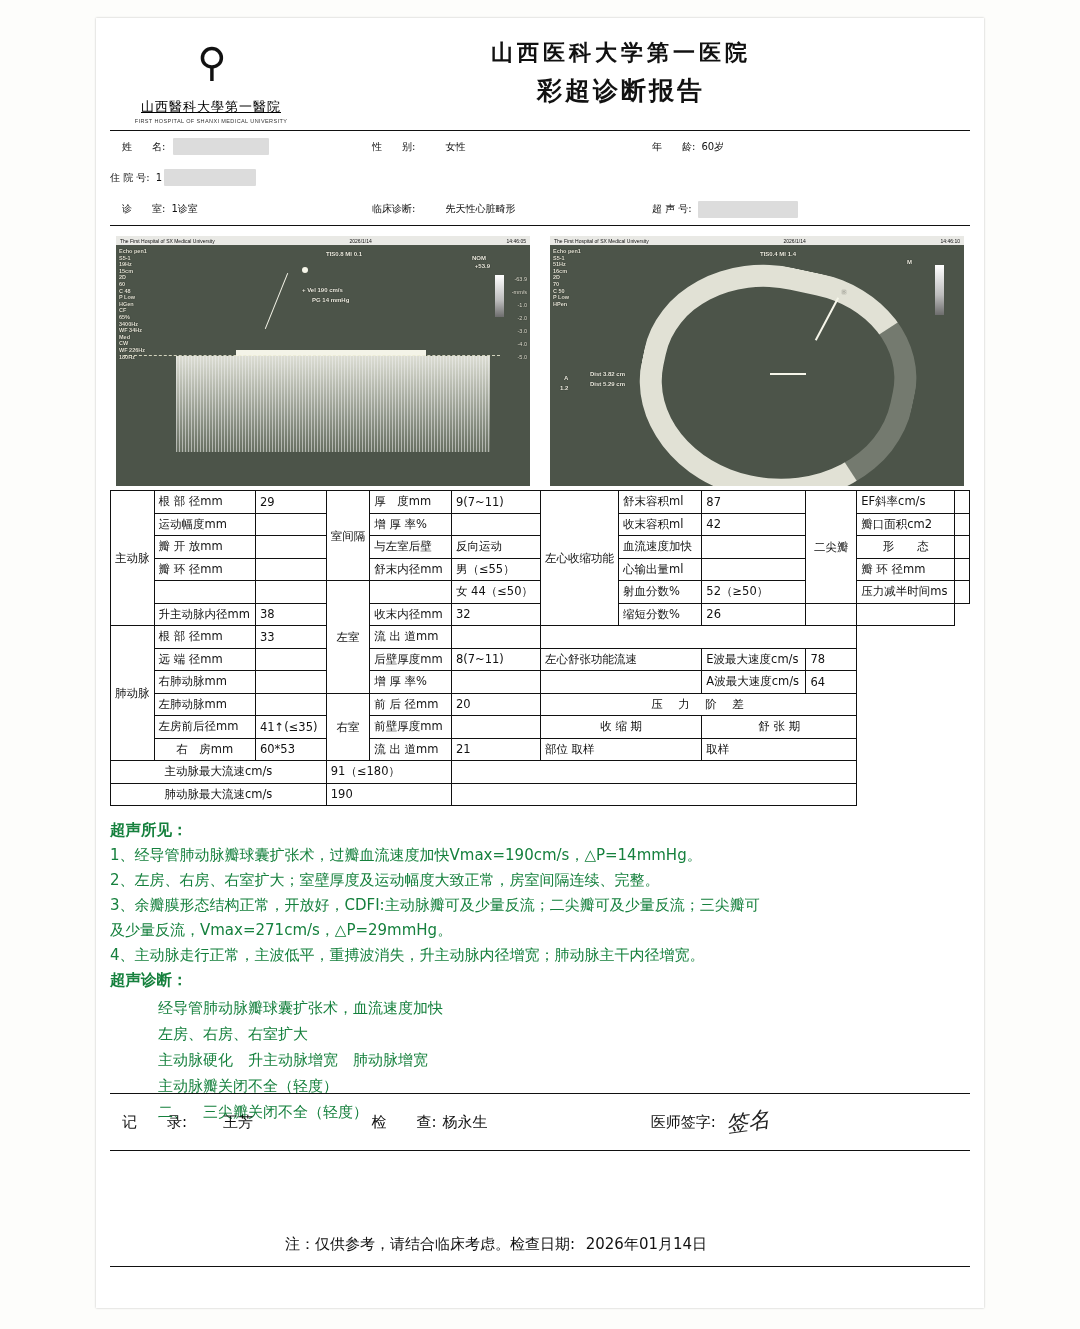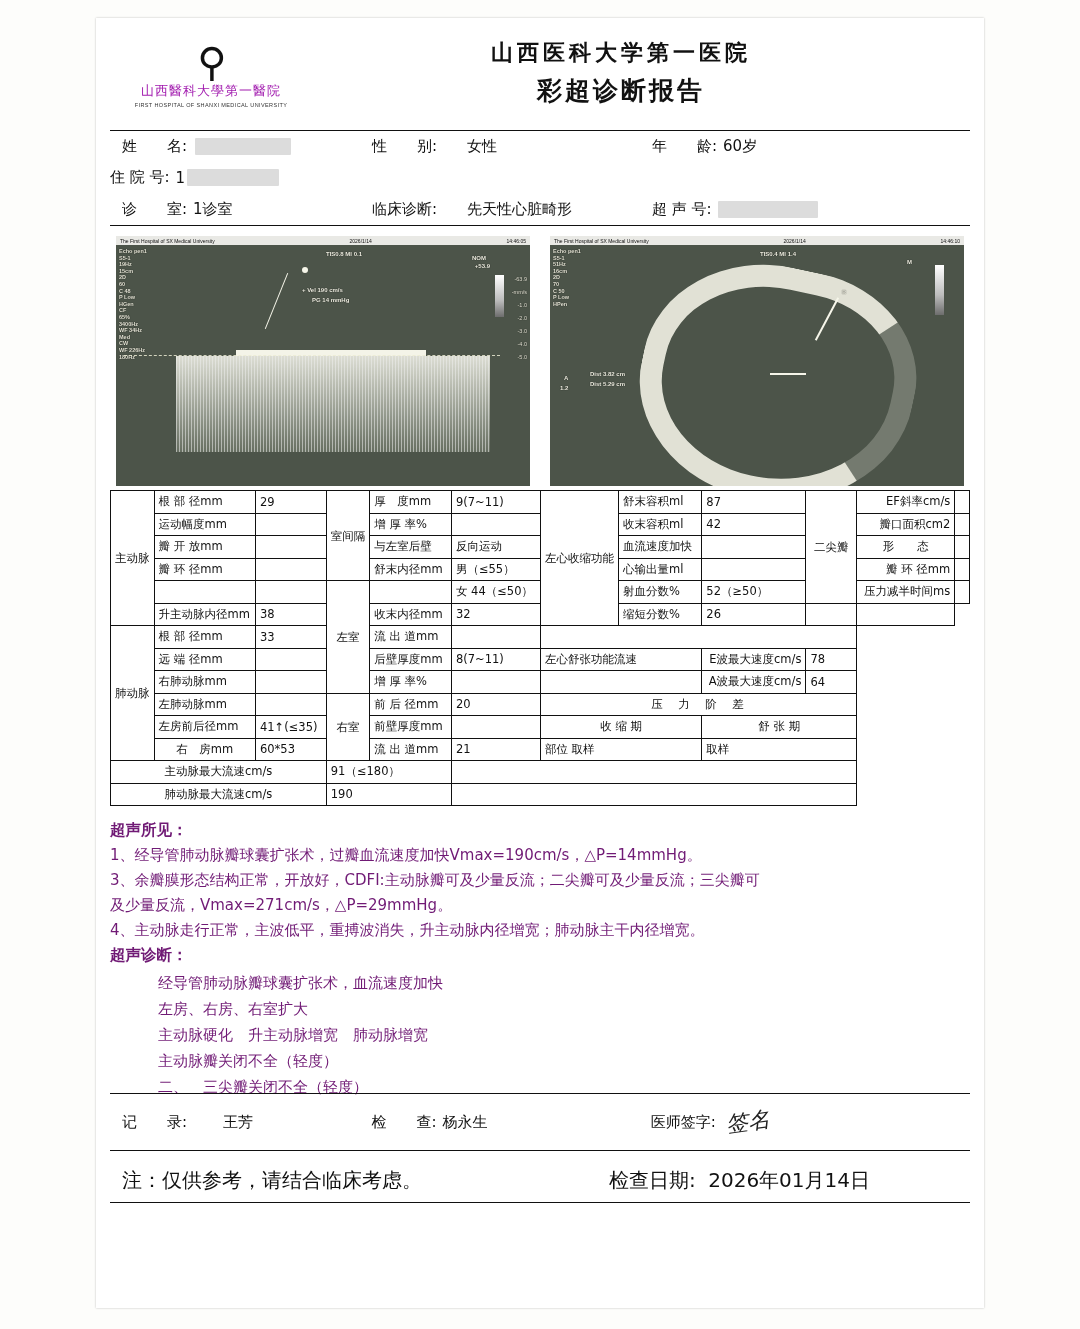--- a/index.html
+++ b/index.html
@@ -28,22 +28,23 @@
     height:94px;
   }
   .logo{
     position:absolute;left:20px;top:26px;width:190px;text-align:center;
   }
   .logo-mark{
     font-size:40px;line-height:36px;color:#111;letter-spacing:-2px;
   }
   .logo-cn{
     font-family:"DejaVu Sans", sans-serif;
-    font-size:13px;letter-spacing:1px;color:#a21caf;margin-top:2px;
+    font-size:13px;letter-spacing:1px;color:#000000;margin-top:18px;
     white-space:nowrap;
+    text-decoration:underline;
   }
   .logo-en{
     font-size:5.5px;letter-spacing:.4px;color:#333;margin-top:2px;
     white-space:nowrap;
   }
   .title-wrap{
     position:absolute;left:205px;top:20px;width:640px;text-align:center;
   }
   .title-main{
     font-size:22px;font-weight:bold;letter-spacing:4px;color:#111;
@@ -53,21 +54,21 @@
     font-size:25px;font-weight:bold;letter-spacing:3px;color:#111;margin-top:6px;
     font-family:"DejaVu Sans", sans-serif;
   }
   
   .info{
     position:absolute;left:14px;top:112px;width:860px;
     border-top:1.6px solid #111;border-bottom:1.6px solid #111;
     height:94px;
   }
   .info-row{
-    display:flex;height:31.3px;align-items:center;font-size:15px;
+    display:flex;height:31.3px;align-items:center;font-size:10px;
   }
   .info-cell{display:flex;align-items:center;height:100%;}
   .lbl{
     display:inline-block;letter-spacing:0;white-space:nowrap;
     font-family:"DejaVu Sans", sans-serif;
   }
   .val{
     margin-left:6px;white-space:nowrap;font-family:"DejaVu Sans", sans-serif;
   }
   .c1{width:250px;padding-left:12px;}
@@ -154,50 +155,50 @@
     width:22px;text-align:center;font-size:11.5px;line-height:12px;
     padding:0;
   }
   .vert span{display:block;}
   .lab{width:104px;}
   .num{width:108px;}
   .lab2{width:118px;}
   .num2{width:112px;}
   .lab3{width:132px;}
   .num3{width:78px;}
-  .lab4{width:120px;text-align:right;}
+  .lab4{width:120px;}
   .num4{width:66px;}
   .ctr{text-align:center;}
   .sp{letter-spacing:2px;}
   
   .findings{
     position:absolute;left:14px;top:800px;width:860px;
-    font-size:15px;line-height:25px;color:#701a75;
+    font-size:15px;line-height:25px;color:#15803d;
     font-family:"DejaVu Sans", sans-serif;
   }
   .sec-title{font-weight:bold;font-size:15.5px;}
   .findings p{margin:0;}
   .dx{margin-top:2px;}
   .dx p{margin:0 0 0 48px;line-height:26px;}
   
   .signrow{
     position:absolute;left:14px;top:1075px;width:860px;height:56px;
     border-top:1.6px solid #111;border-bottom:1.6px solid #111;
     display:flex;align-items:center;font-size:15px;
     font-family:"DejaVu Sans", sans-serif;
   }
   .signrow .c{display:flex;align-items:center;}
   .sig-scribble{
     margin-left:10px;font-family:"DejaVu Serif", serif;font-style:italic;
     font-size:22px;transform:rotate(-8deg);color:#222;
   }
   .footer{
-    position:absolute;left:14px;top:1140px;width:860px;height:44px;
-    display:flex;align-items:center;justify-content:space-between;
-    font-size:20px;font-family:"DejaVu Sans", sans-serif;
+    position:absolute;left:14px;top:1204px;width:860px;height:44px;
+    display:flex;align-items:center;justify-content:center;
+    font-size:15px;font-family:"DejaVu Sans", sans-serif;
     border-bottom:1.6px solid #111;
   }
 </style>
 </head>
 <body>
 
 <div class="page">
   <div class="sheet">
 
     <div class="header">
@@ -475,20 +476,21 @@
         <td colspan="3" class="ctr">肺动脉最大流速cm/s</td>
         <td colspan="2">190</td>
         <td colspan="5"></td>
       </tr>
     </tbody>
       </table>
 
     <div class="findings">
       <p class="sec-title">超声所见：</p>
       <p>1、经导管肺动脉瓣球囊扩张术，过瓣血流速度加快Vmax=190cm/s，△P=14mmHg。</p>
+      <p>2、左房、右房、右室扩大；室壁厚度及运动幅度大致正常，房室间隔连续、完整。</p>
       <p>3、余瓣膜形态结构正常，开放好，CDFI:主动脉瓣可及少量反流；二尖瓣可及少量反流；三尖瓣可</p>
       <p>及少量反流，Vmax=271cm/s，△P=29mmHg。</p>
       <p>4、主动脉走行正常，主波低平，重搏波消失，升主动脉内径增宽；肺动脉主干内径增宽。</p>
       <p class="sec-title">超声诊断：</p>
       <div class="dx">
         <p>经导管肺动脉瓣球囊扩张术，血流速度加快</p>
         <p>左房、右房、右室扩大</p>
         <p>主动脉硬化　升主动脉增宽　肺动脉增宽</p>
         <p>主动脉瓣关闭不全（轻度）</p>
         <p>二、　三尖瓣关闭不全（轻度）</p>

